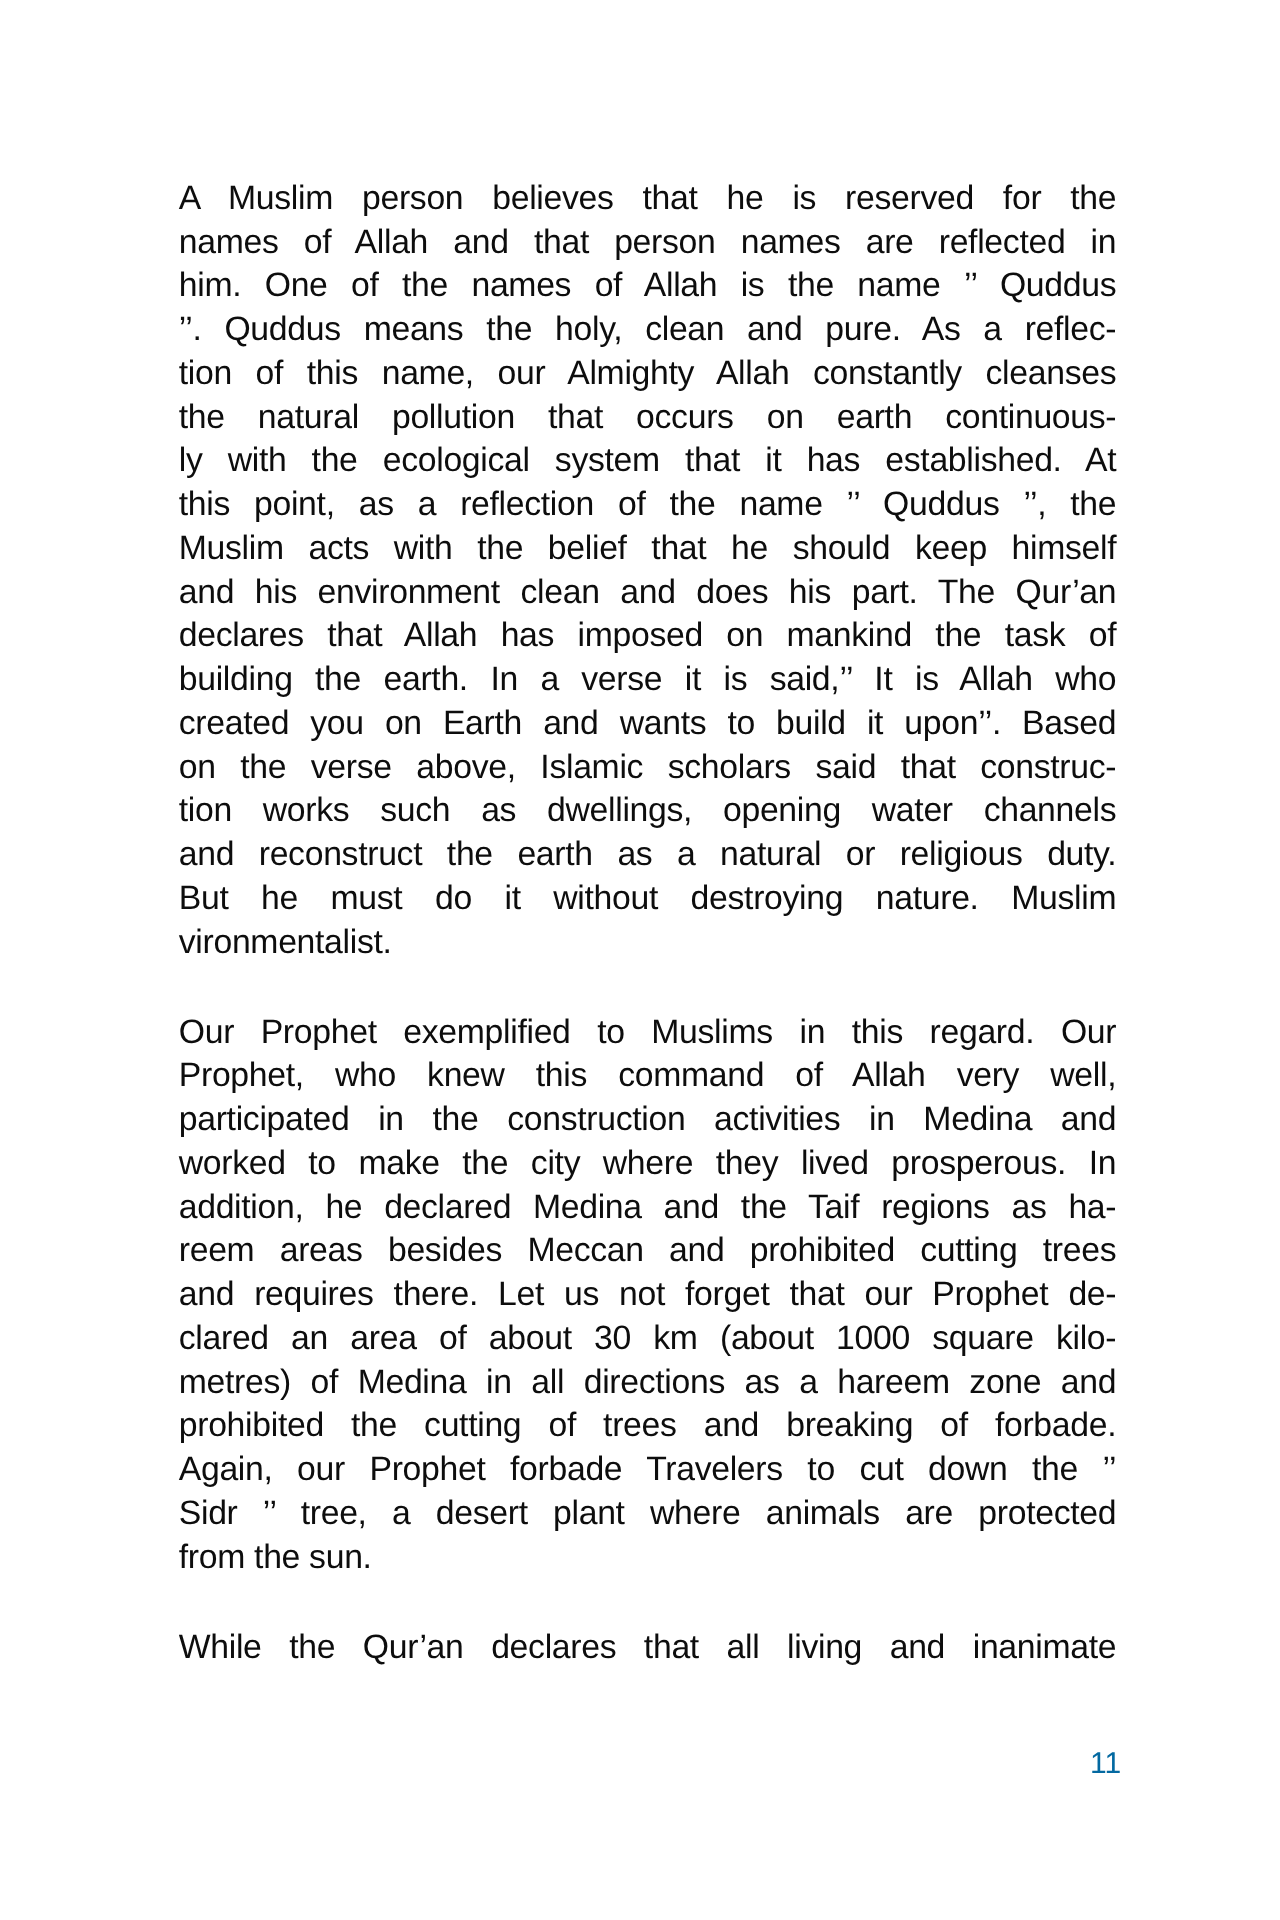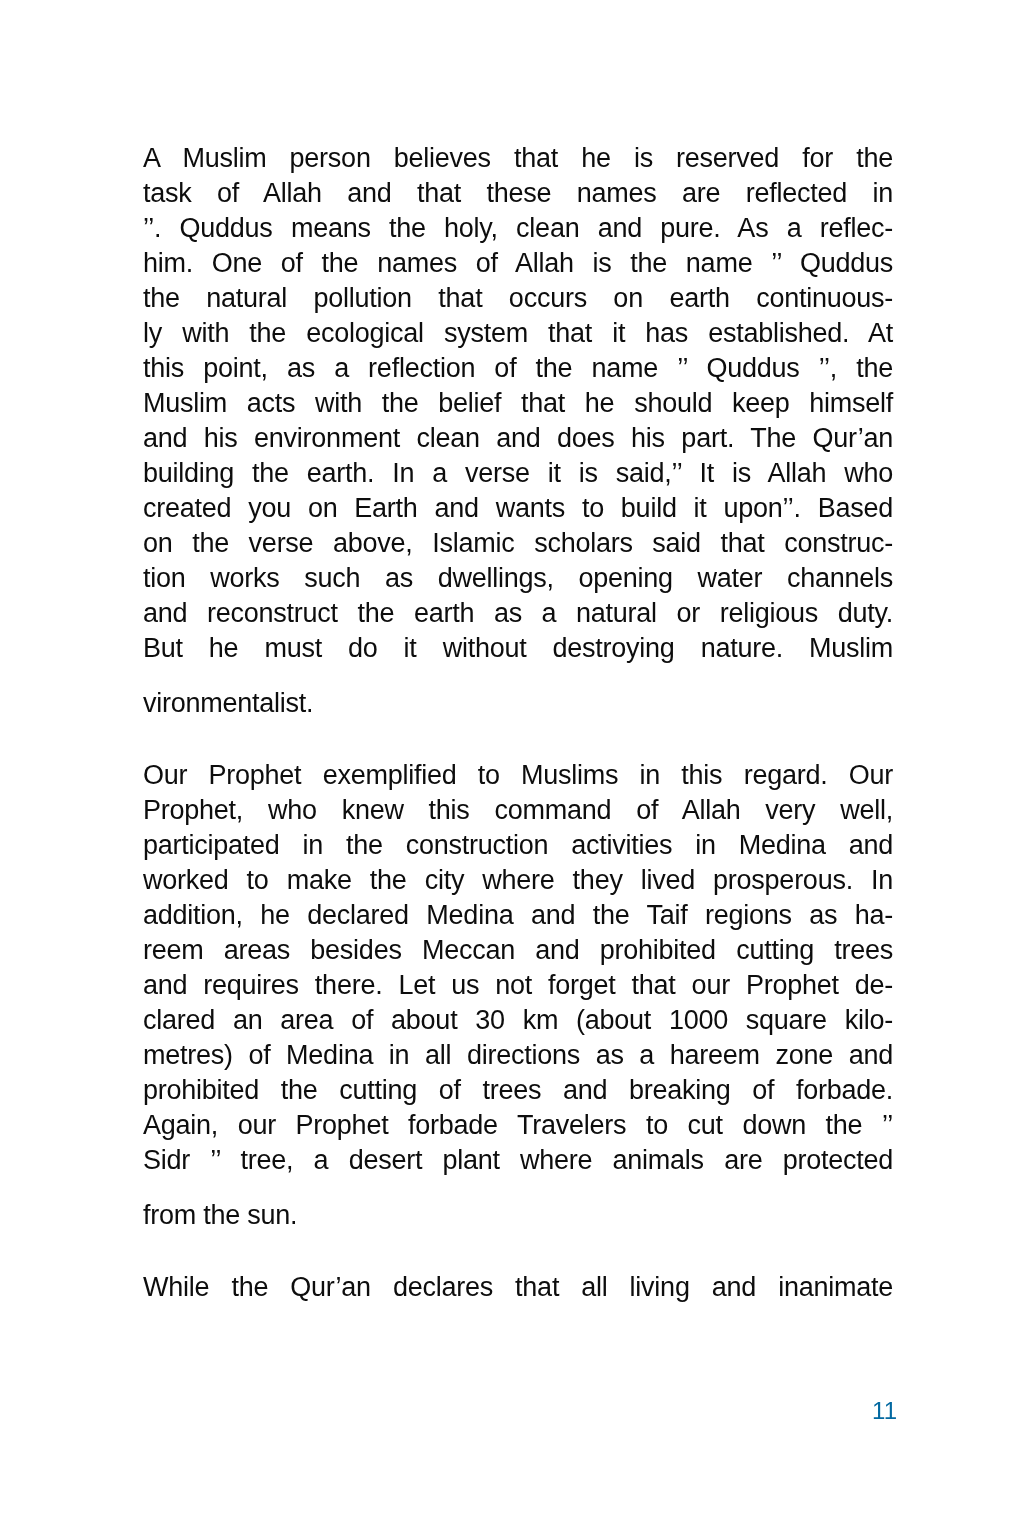--- a/index.html
+++ b/index.html
@@ -29,46 +29,47 @@
     font-size: 27px;
     line-height: 35px;
     letter-spacing: -0.25px;
     text-align: justify;
     text-align-last: justify;
     text-justify: inter-word;
     white-space: normal;
   }
   .line.left-last {
     text-align-last: left;
-    margin-top: 20px;
   }
   .page-number {
     position: absolute;
     top: 1396px;
     right: 127px;
     font-size: 24px;
     line-height: 30px;
     color: #0369a1;
   }
 </style>
 </head>
 <body>
 
 <div class="page">
   <div class="text-block">
       <div class="para">
         <div class="line">A Muslim person believes that he is reserved for the</div>
-        <div class="line">task of Allah and that these names are reflected in</div>
+        <div class="line">names of Allah and that person names are reflected in</div>
+        <div class="line">him. One of the names of Allah is the name ’’ Quddus</div>
         <div class="line">’’. Quddus means the holy, clean and pure. As a reflec-</div>
-        <div class="line">him. One of the names of Allah is the name ’’ Quddus</div>
+        <div class="line">tion of this name, our Almighty Allah constantly cleanses</div>
         <div class="line">the natural pollution that occurs on earth continuous-</div>
         <div class="line">ly with the ecological system that it has established. At</div>
         <div class="line">this point, as a reflection of the name ’’ Quddus ’’, the</div>
         <div class="line">Muslim acts with the belief that he should keep himself</div>
         <div class="line">and his environment clean and does his part. The Qur’an</div>
+        <div class="line">declares that Allah has imposed on mankind the task of</div>
         <div class="line">building the earth. In a verse it is said,’’ It is Allah who</div>
         <div class="line">created you on Earth and wants to build it upon’’. Based</div>
         <div class="line">on the verse above, Islamic scholars said that construc-</div>
         <div class="line">tion works such as dwellings, opening water channels</div>
         <div class="line">and reconstruct the earth as a natural or religious duty.</div>
         <div class="line">But he must do it without destroying nature. Muslim</div>
         <div class="line left-last">vironmentalist.</div>
       </div>
       <div class="para">
         <div class="line">Our Prophet exemplified to Muslims in this regard. Our</div>

